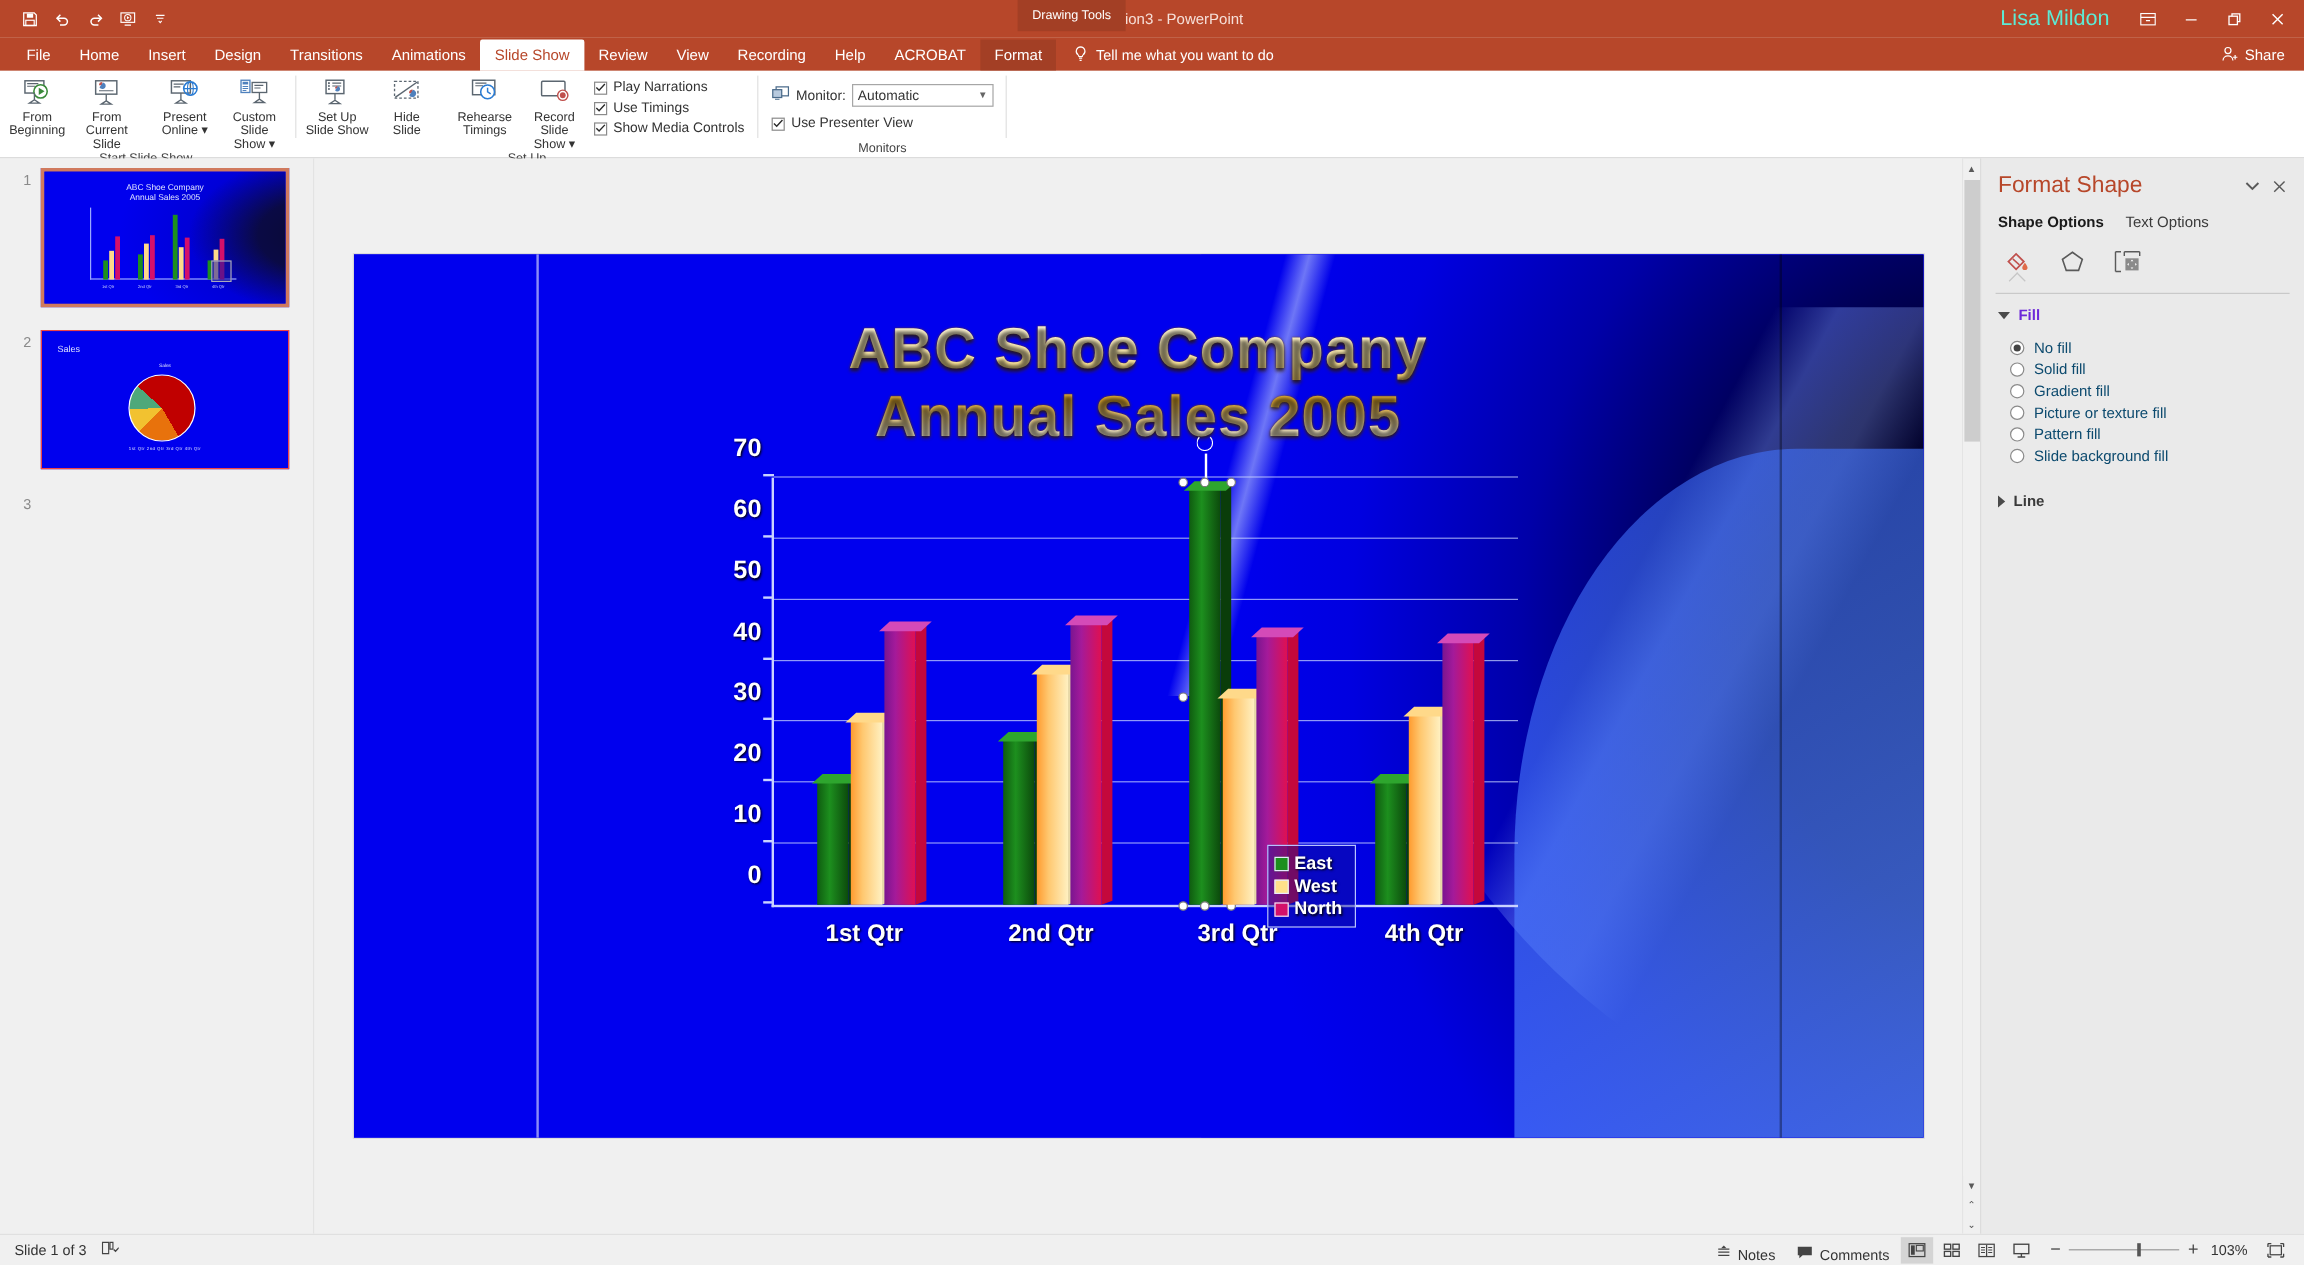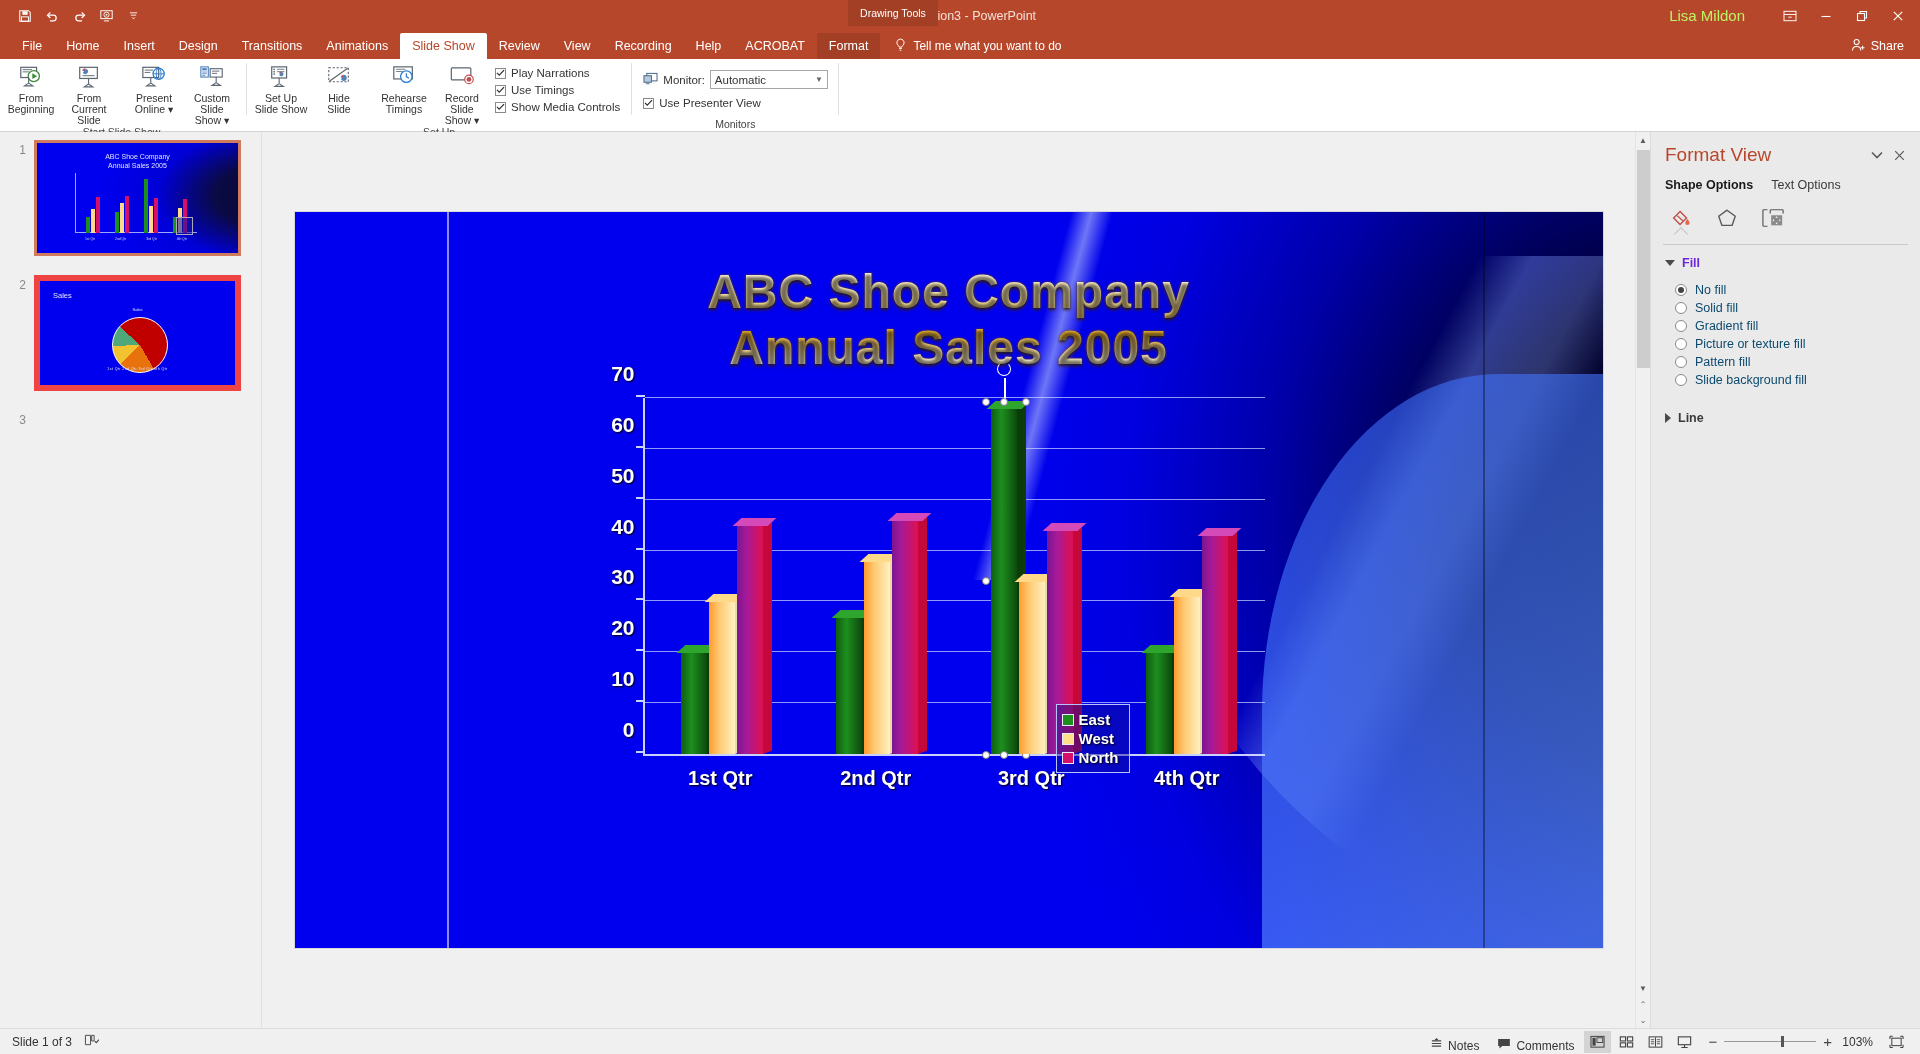--- a/index.html
+++ b/index.html
@@ -10,21 +10,21 @@
   .titlebar { height:31px; background:#b7472a; position:relative;
     display:flex; align-items:center; }
   .qat { display:flex; align-items:center; gap:1px; padding-left:12px; }
   .qat-btn { width:26px; height:24px; display:flex; align-items:center;
     justify-content:center; color:#fff; font-size:14px; cursor:default; }
   .qat-btn svg { display:block; }
   .title-center { position:absolute; left:0; right:0; text-align:center;
     color:#f6dfd8; font-size:12.5px; pointer-events:none; }
   .title-right { margin-left:auto; display:flex; align-items:center;
     padding-right:4px; }
-  .username { color:#bef264; font-size:15px; margin-right:27px; }
+  .username { color:#5eead4; font-size:18px; margin-right:14px; }
   .winbtn { width:36px; height:31px; display:flex; align-items:center;
     justify-content:center; color:#fff; font-size:13px; }
 
   
   .ctx-label { position:absolute; left:848px; top:0; width:90px; height:26px;
     background:#a33f25; color:#fff; font-size:10.5px; text-align:center;
     line-height:26px; }
 
   
   .tabbar { height:28px; background:#b7472a; display:flex; align-items:flex-end;
@@ -68,21 +68,21 @@
     background:#f0f0f0; }
 
   
   .thumbpane { width:262px; background:#f0f0f0; padding:8px 0 0 0;
     overflow:hidden; position:relative; border-right:1px solid #e0e0e0; }
   .thumb-row { display:flex; align-items:flex-start; margin-bottom:19px;
     padding-left:6px; }
   .thumb-num { width:28px; text-align:right; padding-right:8px; font-size:12px;
     color:#8a8a8a; padding-top:3px; }
   .thumb-box { width:207px; height:116px; background:#0000ee;
-    border:6px solid #ef4444; position:relative; overflow:hidden; }
+    border:1px solid #ef4444; position:relative; overflow:hidden; }
   .thumb-row.sel .thumb-box { border:3px solid #d07a5e; }
 
   
   .t1bg { position:absolute; inset:0; background:
      radial-gradient(ellipse 120% 130% at 115% 48%, #0a0a30 0%, #0a0a45 22%, #0000d8 46%, #0000ee 70%); }
   .t1title { position:absolute; top:9px; left:0; right:0; text-align:center;
     color:#dfe4ff; font-size:7px; line-height:9px; }
   .t1chart { position:absolute; left:38px; top:30px; width:122px; height:68px; }
   .t1axis { position:absolute; left:0; top:0; bottom:8px; width:1px; background:#9aa8ff; }
   .t1base { position:absolute; left:0; right:0; bottom:8px; height:1px; background:#9aa8ff; }
@@ -768,21 +768,21 @@
     <div class="vs-track">
       <div class="vs-thumb"></div>
     </div>
     <div class="vs-btn">▼</div>
     <div class="vs-btn">⌃</div>
     <div class="vs-btn">⌄</div>
   </div>
 
   <div class="fmtpane">
     <div class="fp-head">
-      <span class="fp-title">Format View</span>
+      <span class="fp-title">Format Shape</span>
       <span class="fp-ic">
         <svg width="12" height="8" viewBox="0 0 12 8">
             <path d="M1 1.5 6 6.5 11 1.5" stroke="#5a5a5a" stroke-width="1.6" fill="none"></path>
           </svg>
       </span>
       <span class="fp-ic">
         <svg width="11" height="11" viewBox="0 0 12 12">
             <path d="M1.3 1.3 10.7 10.7M10.7 1.3 1.3 10.7" stroke="#5a5a5a" stroke-width="1.3"></path>
           </svg>
       </span>

